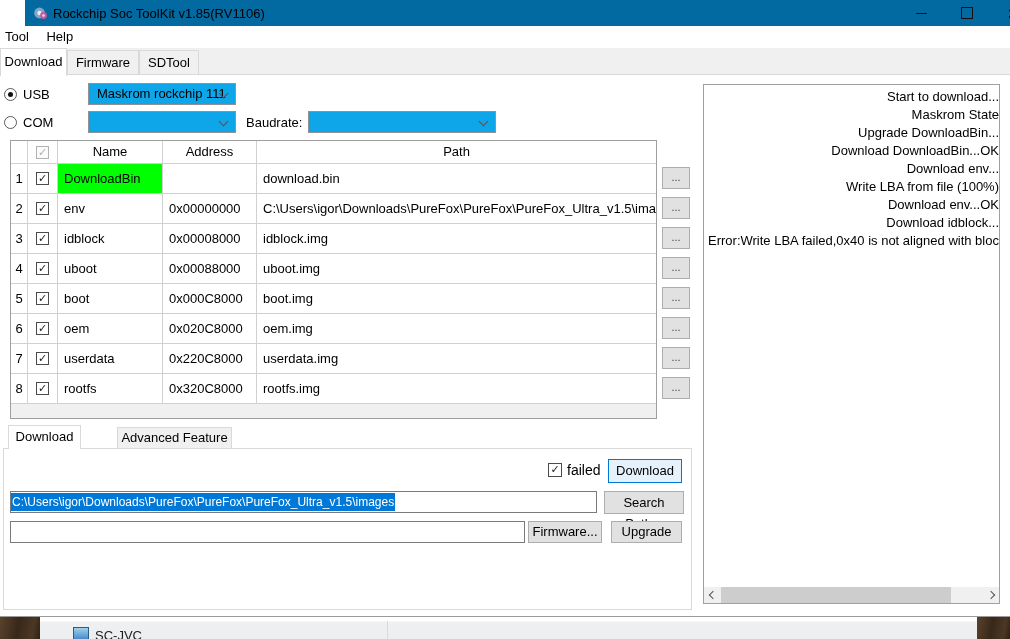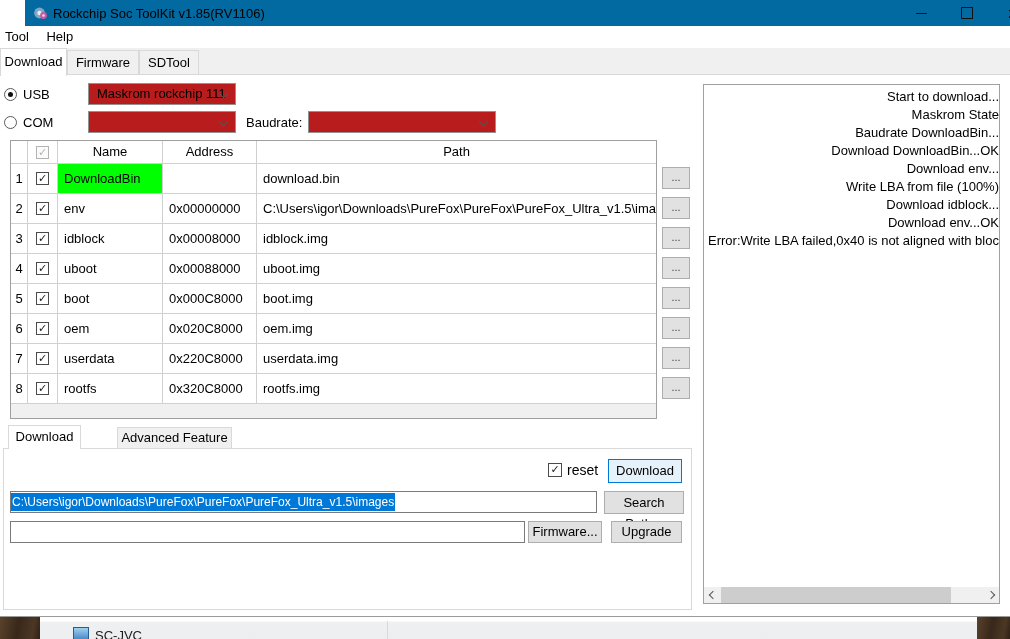--- a/index.html
+++ b/index.html
@@ -23,21 +23,21 @@
   .tabstrip{position:absolute;left:0;top:48px;width:1010px;height:27px;background:#f0f0f0;border-bottom:1px solid #d9d9d9;box-sizing:border-box;}
   .tab{position:absolute;box-sizing:border-box;font-size:13px;text-align:center;}
   .tab.active{left:0;top:0;width:67px;height:28px;line-height:26px;background:#fff;border:1px solid #d9d9d9;border-bottom:none;z-index:2;}
   .tab.t2{left:67px;top:2px;width:72px;height:25px;line-height:24px;background:#f0f0f0;border:1px solid #d9d9d9;}
   .tab.t3{left:139px;top:2px;width:60px;height:25px;line-height:24px;background:#f0f0f0;border:1px solid #d9d9d9;}
 
   
   .radio{position:absolute;width:13px;height:13px;border:1px solid #5a5a5a;border-radius:50%;background:#fff;box-sizing:border-box;}
   .radio.selected::after{content:"";position:absolute;left:3px;top:3px;width:5px;height:5px;border-radius:50%;background:#111;}
   .conn-label{position:absolute;font-size:13px;}
-  .combo{position:absolute;background:#b91c1c;border:1px solid #929292;box-sizing:border-box;font-size:13px;line-height:20px;padding:0 20px 0 8px;white-space:nowrap;overflow:hidden;}
+  .combo{position:absolute;background:#0ea5e9;border:1px solid #929292;box-sizing:border-box;font-size:13px;line-height:20px;padding:0 20px 0 8px;white-space:nowrap;overflow:hidden;}
   .combo .chev{position:absolute;right:8px;top:6px;width:6px;height:6px;border-right:1px solid #555;border-bottom:1px solid #555;transform:rotate(45deg);}
 
   
   .ftable{position:absolute;left:10px;top:140px;width:647px;height:279px;border:1px solid #9f9f9f;background:#fff;box-sizing:border-box;}
   .trow,.thead{position:absolute;left:0;width:645px;box-sizing:border-box;}
   .thead{top:0;height:23px;border-bottom:1px solid #d0d0d0;}
   .trow{height:30px;border-bottom:1px solid #d0d0d0;}
   .cell{position:absolute;top:0;bottom:0;box-sizing:border-box;border-right:1px solid #d0d0d0;overflow:hidden;white-space:nowrap;font-size:13px;}
   .c-gut{left:0;width:17px;text-align:center;}
   .c-cb{left:17px;width:30px;}
@@ -281,44 +281,44 @@
     <div class="browse-btn" style="top:347px;">...</div>
     <div class="browse-btn" style="top:377px;">...</div>
 
     <div class="btab active">Download</div>
     <div class="btab inactive">Advanced Feature</div>
     <div class="groupbox"></div>
 
     <span class="cb reset-cb">
         <span class="tick">✓</span>
       </span>
-    <span class="reset-label">reset</span>
+    <span class="reset-label">failed</span>
     <div class="btn btn-download">Download</div>
 
     <div class="tinput in1">
       <span class="sel-text">C:\Users\igor\Downloads\PureFox\PureFox\PureFox_Ultra_v1.5\images</span>
     </div>
     <div class="btn btn-searchpath">Search Path...</div>
 
     <div class="tinput in2">
       <span></span>
     </div>
     <div class="btn btn-firmware">Firmware...</div>
     <div class="btn btn-upgrade">Upgrade</div>
 
     <div class="logpanel">
       <div class="log-list">
         <div class="log-line">Start to download...</div>
         <div class="log-line">Maskrom State</div>
-        <div class="log-line">Baudrate DownloadBin...</div>
+        <div class="log-line">Upgrade DownloadBin...</div>
         <div class="log-line">Download DownloadBin...OK</div>
         <div class="log-line">Download env...</div>
         <div class="log-line">Write LBA from file (100%)</div>
+        <div class="log-line">Download env...OK</div>
         <div class="log-line">Download idblock...</div>
-        <div class="log-line">Download env...OK</div>
         <div class="log-line">Error:Write LBA failed,0x40 is not aligned with block size</div>
       </div>
       <div class="hscroll">
         <div class="hs-arrow left">
             <span class="chev-l"></span>
           </div>
         <div class="hs-thumb"></div>
         <div class="hs-arrow right">
             <span class="chev-r"></span>
           </div>

